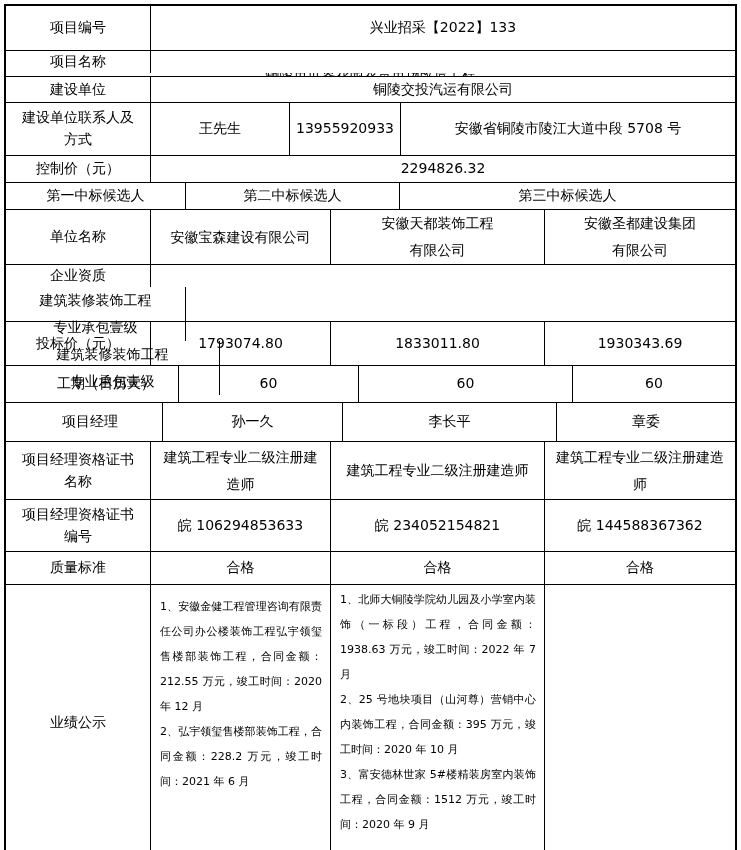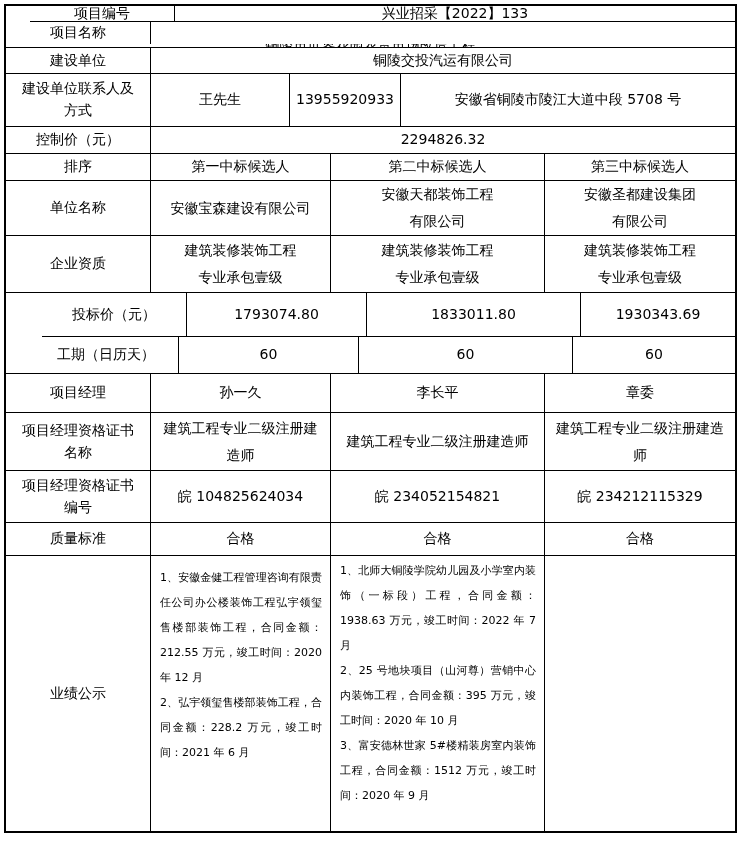--- a/index.html
+++ b/index.html
@@ -15,23 +15,23 @@
   .lbl{width:145px;border-right:1px solid #000;padding:0 10px;flex:none;}
   .val{flex:1;padding:0 8px;}
   .c1{width:180px;border-right:1px solid #000;flex:none;padding:0 8px;}
   .c2{width:214px;border-right:1px solid #000;flex:none;padding:0 8px;}
   .c3{flex:1;padding:0 8px;}
   
   .cn{width:139px;border-right:1px solid #000;flex:none;padding:0 6px;}
   .cp{width:111px;border-right:1px solid #000;flex:none;padding:0 6px;}
   .ca{flex:1;padding:0 6px;}
   
-  .r1{height:16px;margin-left:24px;} .r2{height:26px;flex-direction:column;} .r3{height:26px;} .r4{height:53px;} .r5{height:27px;}
-  .r6{height:27px;} .r7{height:55px;} .r8{height:57px;} .r9{height:44px;margin-left:36px;} .r10{height:37px;padding-left:28px;}
-  .r11{height:39px;} .r12{height:58px;} .r13{height:52px;} .r14{height:33px;} .r15{height:275px;}
+  .r1{height:45px;} .r2{height:26px;flex-direction:column;} .r3{height:26px;} .r4{height:53px;} .r5{height:27px;}
+  .r6{height:27px;} .r7{height:55px;} .r8{height:57px;flex-direction:column;} .r9{height:44px;} .r10{height:37px;padding-left:28px;}
+  .r11{height:39px;padding-left:12px;} .r12{height:58px;} .r13{height:52px;} .r14{height:33px;} .r15{height:275px;}
   
   .perf{align-items:flex-start;justify-content:flex-start;text-align:justify;
         line-height:25px;font-size:11px;}
   .perf.p1{padding:9px 8px 0 9px;}
   .perf.p2{padding:2px 8px 0 9px;}
   .perf.p3{align-items:center;padding:0 8px 0 9px;line-height:27px;}
   .two-line{line-height:27px;}
 </style>
 </head>
 <body>
@@ -60,21 +60,20 @@
       <div class="cell cp">13955920933</div>
       <div class="cell ca">安徽省铜陵市陵江大道中段 5708 号</div>
     </div>
 
     <div class="row r5">
       <div class="cell lbl">控制价（元）</div>
       <div class="cell val">2294826.32</div>
     </div>
 
     <div class="row r6">
-      <div class="cell lbl">排序</div>
       <div class="cell c1">第一中标候选人</div>
       <div class="cell c2">第二中标候选人</div>
       <div class="cell c3">第三中标候选人</div>
     </div>
 
     <div class="row r7">
       <div class="cell lbl">单位名称</div>
       <div class="cell c1 two-line">安徽宝森建设有限公司</div>
       <div class="cell c2 two-line">安徽天都装饰工程
 有限公司</div>
@@ -115,23 +114,23 @@
 
     <div class="row r12">
       <div class="cell lbl">项目经理资格证书名称</div>
       <div class="cell c1 two-line">建筑工程专业二级注册建造师</div>
       <div class="cell c2 two-line">建筑工程专业二级注册建造师</div>
       <div class="cell c3 two-line">建筑工程专业二级注册建造师</div>
     </div>
 
     <div class="row r13">
       <div class="cell lbl">项目经理资格证书编号</div>
-      <div class="cell c1">皖 104825624034</div>
+      <div class="cell c1">皖 106294853633</div>
       <div class="cell c2">皖 234052154821</div>
-      <div class="cell c3">皖 234212115329</div>
+      <div class="cell c3">皖 144588367362</div>
     </div>
 
     <div class="row r14">
       <div class="cell lbl">质量标准</div>
       <div class="cell c1">合格</div>
       <div class="cell c2">合格</div>
       <div class="cell c3">合格</div>
     </div>
 
     <div class="row r15">

